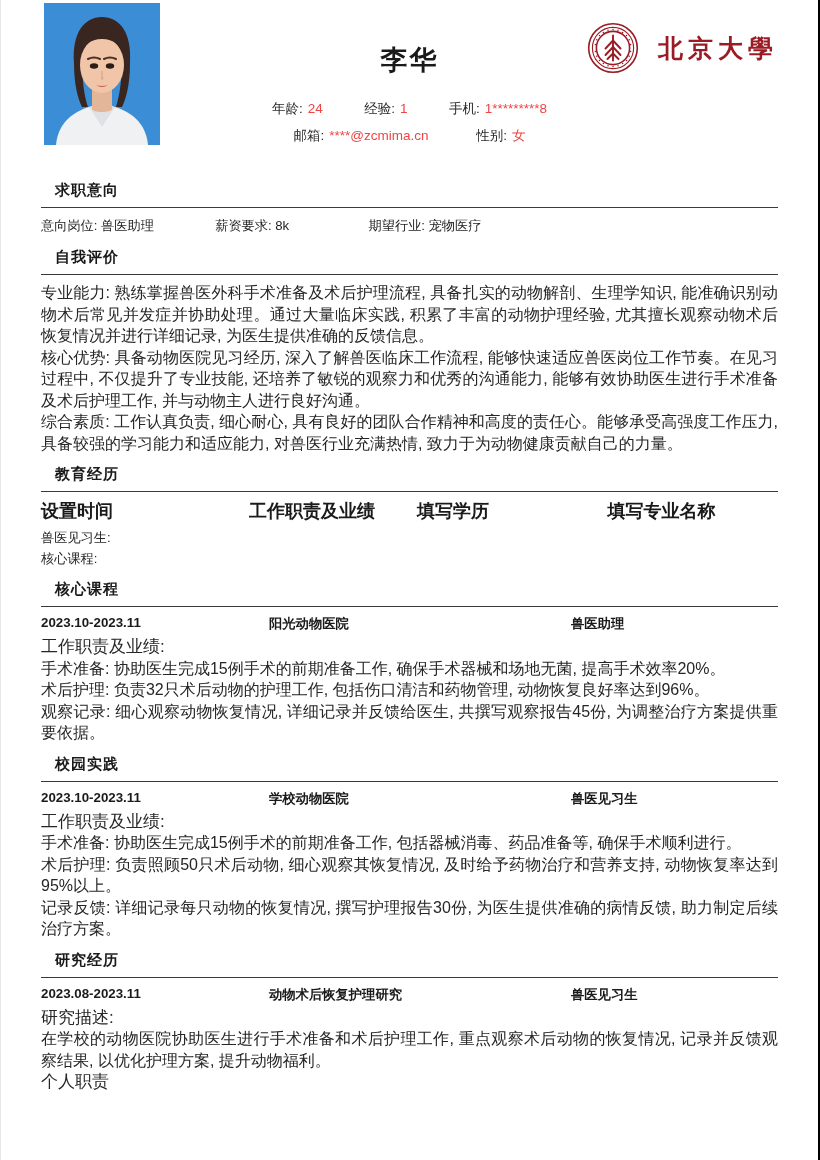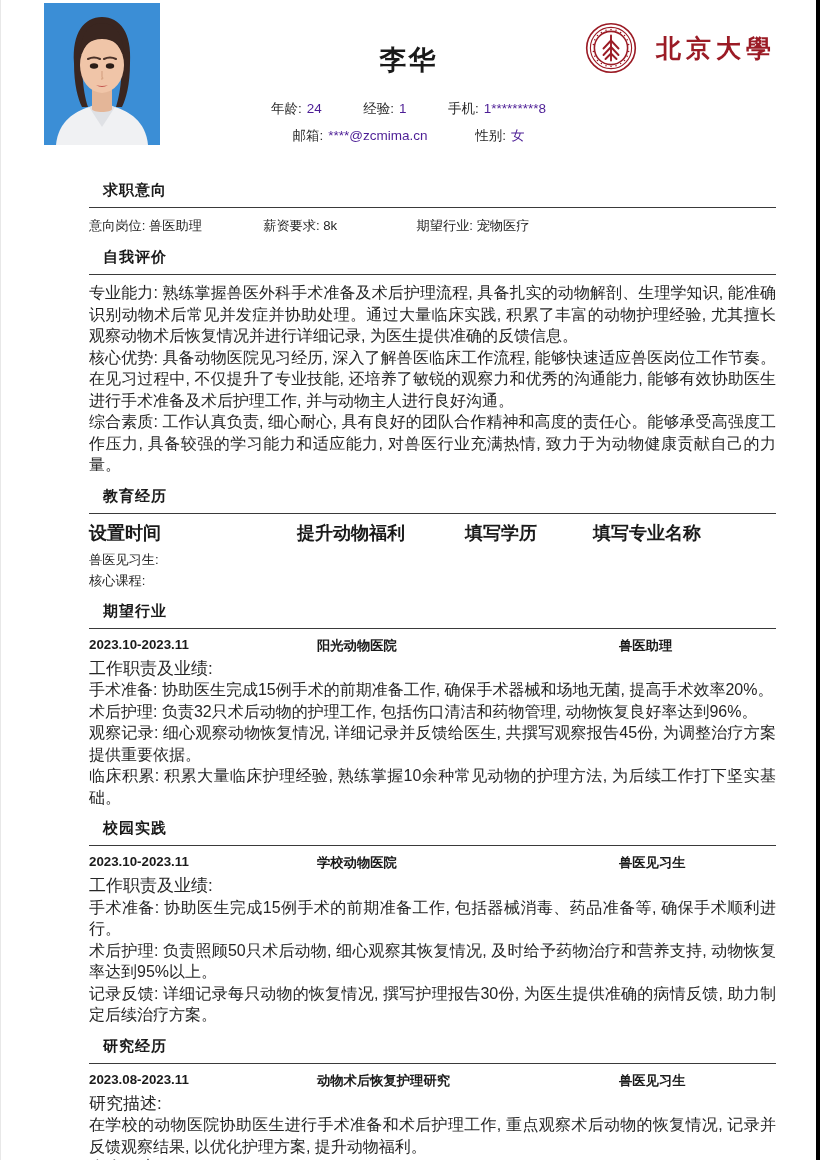--- a/index.html
+++ b/index.html
@@ -9,21 +9,21 @@
     font-family:"Liberation Sans","DejaVu Sans",sans-serif;
     color:#1f1f1f;
     overflow:hidden;
   }
   .page {
     position:relative;
     width:820px; height:1160px;
     background:#ffffff;
     padding:0 40px;
     border-left:1px solid #e8e8e8;
-    border-right:4px solid #000000;
+    border-right:2px solid #000000;
   }
 
   
   .header { position:relative; height:170px; padding-top:28px; }
   .photo {
     position:absolute; left:3px; top:3px;
     width:116px; height:142px;
     background:#3b8ed6;
     overflow:hidden;
   }
@@ -38,37 +38,37 @@
   }
   .contact {
     margin-top:22px;
     text-align:center;
     font-size:13.5px;
     color:#2a2a2a;
   }
   .contact .line { margin-bottom:9px; white-space:nowrap; }
   .contact .pair { display:inline-block; }
   .contact .lbl { color:#2a2a2a; }
-  .contact .val { color:#4c1d95; margin-left:5px; }
+  .contact .val { color:#ef4444; margin-left:5px; }
   .gap-a { display:inline-block; width:34px; }
   .gap-b { display:inline-block; width:40px; }
 
   .logo {
     position:absolute; right:0px; top:22px;
     display:flex; align-items:center; gap:19px;
   }
   .logo-seal { width:52px; height:52px; display:block; }
   .logo-text {
     font-family:"DejaVu Serif","Liberation Serif",serif;
     font-size:25px; font-weight:bold; letter-spacing:5px;
     color:#9b1b25;
   }
 
   
-  .section { margin-top:2px;margin-left:48px; }
+  .section { margin-top:2px; }
   .sec-title {
     font-size:15px;
     font-weight:bold;
     color:#1a1a1a;
     padding:9px 0 7px 14px;
     letter-spacing:1px;
   }
   .sec-rule { border-bottom:1.4px solid #3a3a3a; margin-bottom:7px; }
 
   .body-line {
@@ -99,21 +99,21 @@
     display:flex;
     font-size:18px;
     font-weight:bold;
     color:#1a1a1a;
     margin-top:7px;
     margin-bottom:4px;
   }
   .edu-c1 { width:208px; flex:none; }
   .edu-c2 { width:168px; flex:none; }
   .edu-c3 { width:128px; flex:none; }
-  .edu-c4 { flex:1; }
+  .edu-c4 { flex:1;text-align:center; }
   .edu-sub { font-size:13.2px; line-height:21px; color:#262626; }
 
   .para { font-size:16px; line-height:21.5px; color:#262626; text-align:justify; }
 </style>
 </head>
 <body>
 
 <div class="page">
 
   <div class="header">
@@ -223,41 +223,40 @@
     <div class="para">专业能力: 熟练掌握兽医外科手术准备及术后护理流程, 具备扎实的动物解剖、生理学知识, 能准确识别动物术后常见并发症并协助处理。通过大量临床实践, 积累了丰富的动物护理经验, 尤其擅长观察动物术后恢复情况并进行详细记录, 为医生提供准确的反馈信息。</div>
     <div class="para">核心优势: 具备动物医院见习经历, 深入了解兽医临床工作流程, 能够快速适应兽医岗位工作节奏。在见习过程中, 不仅提升了专业技能, 还培养了敏锐的观察力和优秀的沟通能力, 能够有效协助医生进行手术准备及术后护理工作, 并与动物主人进行良好沟通。</div>
     <div class="para">综合素质: 工作认真负责, 细心耐心, 具有良好的团队合作精神和高度的责任心。能够承受高强度工作压力, 具备较强的学习能力和适应能力, 对兽医行业充满热情, 致力于为动物健康贡献自己的力量。</div>
   </div>
 
   <div class="section">
     <div class="sec-title">教育经历</div>
     <div class="sec-rule"></div>
     <div class="edu-row">
       <div class="edu-c1">设置时间</div>
-      <div class="edu-c2">提升动物福利</div>
+      <div class="edu-c2">工作职责及业绩</div>
       <div class="edu-c3">填写学历</div>
       <div class="edu-c4">填写专业名称</div>
     </div>
     <div class="edu-sub">兽医见习生:</div>
     <div class="edu-sub">核心课程:</div>
   </div>
 
   <div class="section">
-    <div class="sec-title">期望行业</div>
+    <div class="sec-title">核心课程</div>
     <div class="sec-rule"></div>
     <div class="exp-row">
       <div class="exp-date">2023.10-2023.11</div>
       <div class="exp-org">阳光动物医院</div>
       <div class="exp-title">兽医助理</div>
     </div>
     <div class="body-line">工作职责及业绩:</div>
     <div class="para">手术准备: 协助医生完成15例手术的前期准备工作, 确保手术器械和场地无菌, 提高手术效率20%。</div>
     <div class="para">术后护理: 负责32只术后动物的护理工作, 包括伤口清洁和药物管理, 动物恢复良好率达到96%。</div>
     <div class="para">观察记录: 细心观察动物恢复情况, 详细记录并反馈给医生, 共撰写观察报告45份, 为调整治疗方案提供重要依据。</div>
-    <div class="para">临床积累: 积累大量临床护理经验, 熟练掌握10余种常见动物的护理方法, 为后续工作打下坚实基础。</div>
   </div>
 
   <div class="section">
     <div class="sec-title">校园实践</div>
     <div class="sec-rule"></div>
     <div class="exp-row">
       <div class="exp-date">2023.10-2023.11</div>
       <div class="exp-org">学校动物医院</div>
       <div class="exp-title">兽医见习生</div>
     </div>

